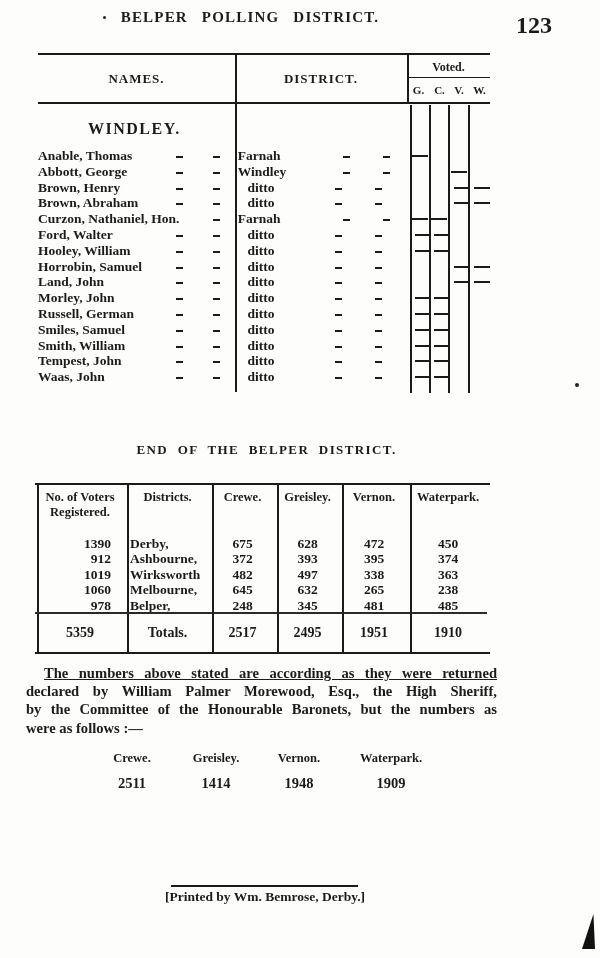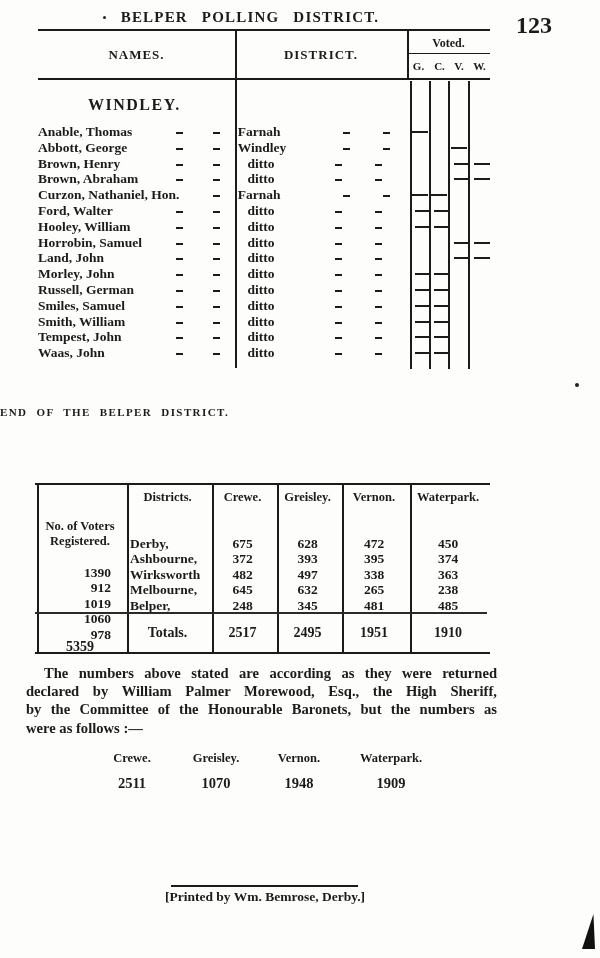--- a/index.html
+++ b/index.html
@@ -8,21 +8,21 @@
     background:#fdfdfb; color:#1b1b1b; overflow:hidden;
     font-family:"Liberation Serif","DejaVu Serif",serif; font-weight:700;
   }
   
   .title{position:absolute; top:9px; left:0; width:500px; text-align:center;
     font-size:15px; letter-spacing:1.2px; word-spacing:9px;}
   .pageno{position:absolute; top:12px; left:512px; width:44px; text-align:center; font-size:24px;}
   .dot{position:absolute; background:#222; border-radius:50%;}
 
   
-  .t1{position:absolute; left:38px; top:29px; width:452px; height:345px; border-top:2.5px solid #1b1b1b;}
+  .t1{position:absolute; left:38px; top:53px; width:452px; height:345px; border-top:2.5px solid #1b1b1b;}
   .t1 .hdr{position:absolute; top:0; left:0; width:452px; height:47px; border-bottom:2.5px solid #1b1b1b; display:flex;}
   .hcell{display:flex; align-items:center; justify-content:center; font-size:13px; letter-spacing:1px;}
   .h-names{width:197px;}
   .h-res{width:172px;}
   .h-voted{width:83px; display:flex; flex-direction:column;}
   .voted-top{height:22px; line-height:24px; text-align:center; font-size:12px; border-bottom:1.5px solid #1b1b1b;}
   .voted-cols{display:flex; height:24px; align-items:center;}
   .vc{text-align:center; font-size:11px;}
   .vc1{width:23px;} .vc2{width:19px;} .vc3{width:20px;} .vc4{width:21px;}
   .vline{position:absolute; width:1.6px; background:#1b1b1b;}
@@ -35,42 +35,42 @@
   .t1-body{position:absolute; top:50px; left:0; width:452px; padding-top:15px;}
   .section-h{height:28px; padding-left:50px; font-size:16px; letter-spacing:1.5px;}
   .prow{display:flex; height:15.8px; font-size:13.5px;}
   .c-name{width:197px; position:relative; white-space:nowrap;}
   .c-res{width:172px; position:relative; white-space:nowrap;}
   .c-votes{width:83px; position:relative;}
   .ldash{position:absolute; top:8px; width:7px; border-top:2.3px solid #1b1b1b;}
   .vmark{position:absolute; top:7px; width:16px; border-top:2.2px solid #1b1b1b;}
 
   
-  .endnote{position:absolute; top:406px; left:0; width:533px; 
-    font-size:11px; letter-spacing:1.4px; word-spacing:5px;}
+  .endnote{position:absolute; top:442px; left:0; width:533px; text-align:center;
+    font-size:13px; letter-spacing:1.4px; word-spacing:5px;}
 
   
   .t2{position:absolute; left:35px; top:483px; width:455px; height:167px;
       border-top:2.5px solid #1b1b1b; border-bottom:2.5px solid #1b1b1b;}
   .t2 .vline2{position:absolute; width:1.6px; background:#1b1b1b; top:0; height:167px;}
   .t2row{display:flex;}
   .t2h{padding-top:5px; font-size:12.5px; height:30px;}
   .t2h .cell, .t2d .cell, .t2t .cell{display:block; text-align:center;}
-  .cw1{width:90px;margin-top:29px;} .cw2{width:85px;} .cw3{width:65px;} .cw4{width:65px;} .cw5{width:68px;} .cw6{width:80px;}
+  .cw1{width:90px;} .cw2{width:85px;} .cw3{width:65px;} .cw4{width:65px;} .cw5{width:68px;} .cw6{width:80px;}
   .t2d{height:15.4px; font-size:13.5px;}
   .t2d .num1{text-align:right; padding-right:14px; box-sizing:border-box;}
   .t2d .dist{text-align:left; padding-left:5px; box-sizing:border-box;}
   .t2-rows{padding-top:16px;}
   .t2-midrule{position:absolute; left:0; top:127px; width:452px; border-top:2.2px solid #2a2a2a;}
   .t2t{position:absolute; left:0; top:129px; width:455px; height:37px; align-items:center; font-size:14px;}
 
   
   .para{position:absolute; left:26px; top:664px; width:471px; font-size:14.6px; line-height:18.2px;}
   .jline{text-align:justify; text-align-last:justify;}
-  .indent{padding-left:18px;}
+  .indent{padding-left:18px;text-decoration:underline;}
 
   
   .sheriff{position:absolute; top:751px; left:0; width:600px; height:60px;}
   .scol{position:absolute; text-align:center;}
   .scol .sh{font-size:12.5px; margin-bottom:9px;}
   .scol .sv{font-size:14.5px;}
 
   
   .f-rule{position:absolute; left:171px; top:885px; width:187px; border-top:2px solid #1b1b1b;}
   .f-text{position:absolute; left:140px; top:889px; width:250px; text-align:center; font-size:13.5px;}
@@ -317,21 +317,21 @@
     <div>were as follows :—</div>
   </div>
 
   <div class="sheriff" id="sheriff-table">
       <div class="scol" style="left: 98px; width: 68px;">
         <div class="sh">Crewe.</div>
         <div class="sv">2511</div>
       </div>
       <div class="scol" style="left: 180px; width: 72px;">
         <div class="sh">Greisley.</div>
-        <div class="sv">1070</div>
+        <div class="sv">1414</div>
       </div>
       <div class="scol" style="left: 263px; width: 72px;">
         <div class="sh">Vernon.</div>
         <div class="sv">1948</div>
       </div>
       <div class="scol" style="left: 350px; width: 82px;">
         <div class="sh">Waterpark.</div>
         <div class="sv">1909</div>
       </div>
     </div>

